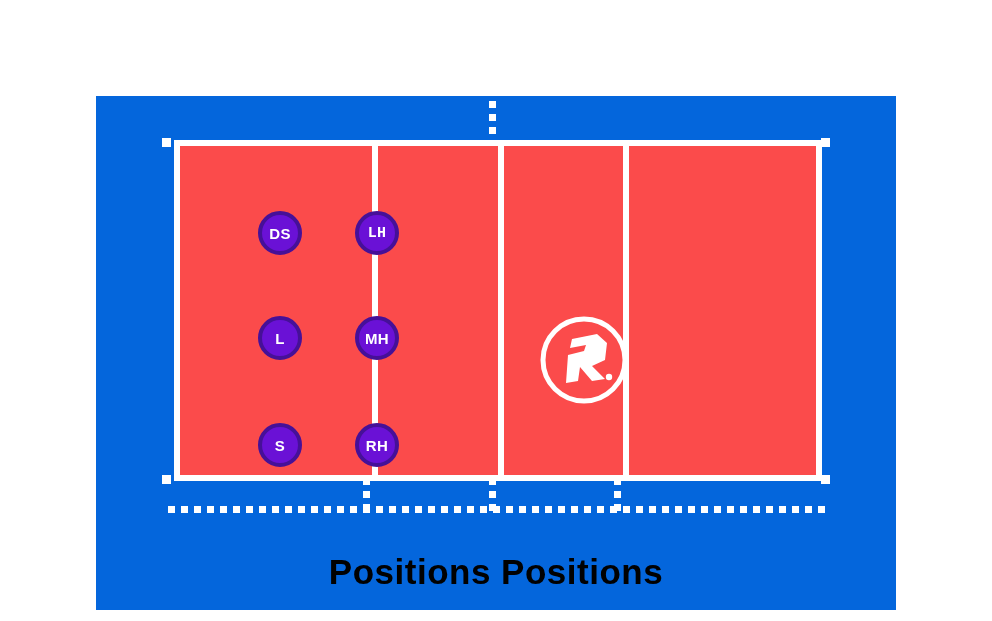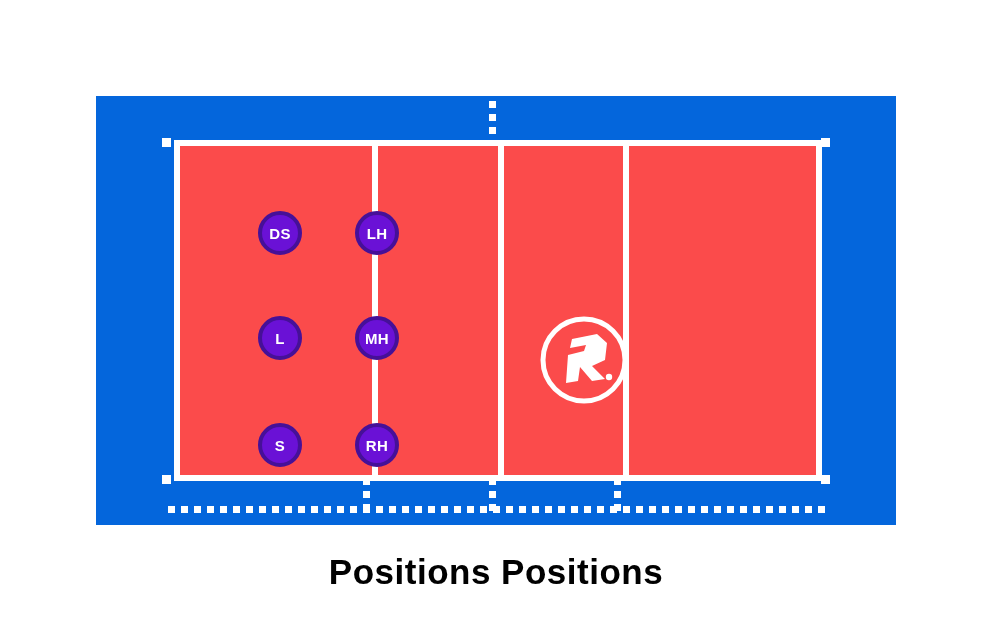--- a/index.html
+++ b/index.html
@@ -14,21 +14,21 @@
     font-family: "Liberation Sans", sans-serif;
     overflow: hidden;
   }
 
   
   #court-figure {
     position: absolute;
     left: 96px;
     top: 96px;
     width: 800px;
-    height: 429px;
+    height: 514px;
     background: #0466DC;
   }
 
   
   #court-boundary {
     position: absolute;
     left: 78px;   
     top: 44px;    
     width: 648px;
     height: 341px;
@@ -236,21 +236,21 @@
         <circle cx="45" cy="45" r="41" fill="none" stroke="#FFFFFF" stroke-width="5"></circle>
         <path d="M33 24 L58 19 L68 28 L66 45 L53 51 L66 64 L53 66 L41 52 L39 66 L27 68 L29 40 L45 36 L47 30 L31 33 Z" fill="#FFFFFF"></path>
         <circle cx="70" cy="62" r="3.2" fill="#FFFFFF"></circle>
       </svg>
     </div>
 
     <div id="player-layer">
         <div class="player-token" title="Defensive Specialist" style="left: 78px; top: 65px;">
           <span>DS</span>
         </div>
-        <div class="player-token" title="Left Hitter" style="left: 175px; top: 65px;">
+        <div class="player-token" title="Left Hitter" style="left: 175px; top: 65px; font-family: Liberation Mono, monospace;">
           <span>LH</span>
         </div>
         <div class="player-token" title="Libero" style="left: 78px; top: 170px;">
           <span>L</span>
         </div>
         <div class="player-token" title="Middle Hitter" style="left: 175px; top: 170px;">
           <span>MH</span>
         </div>
         <div class="player-token" title="Setter" style="left: 78px; top: 277px;">
           <span>S</span>

